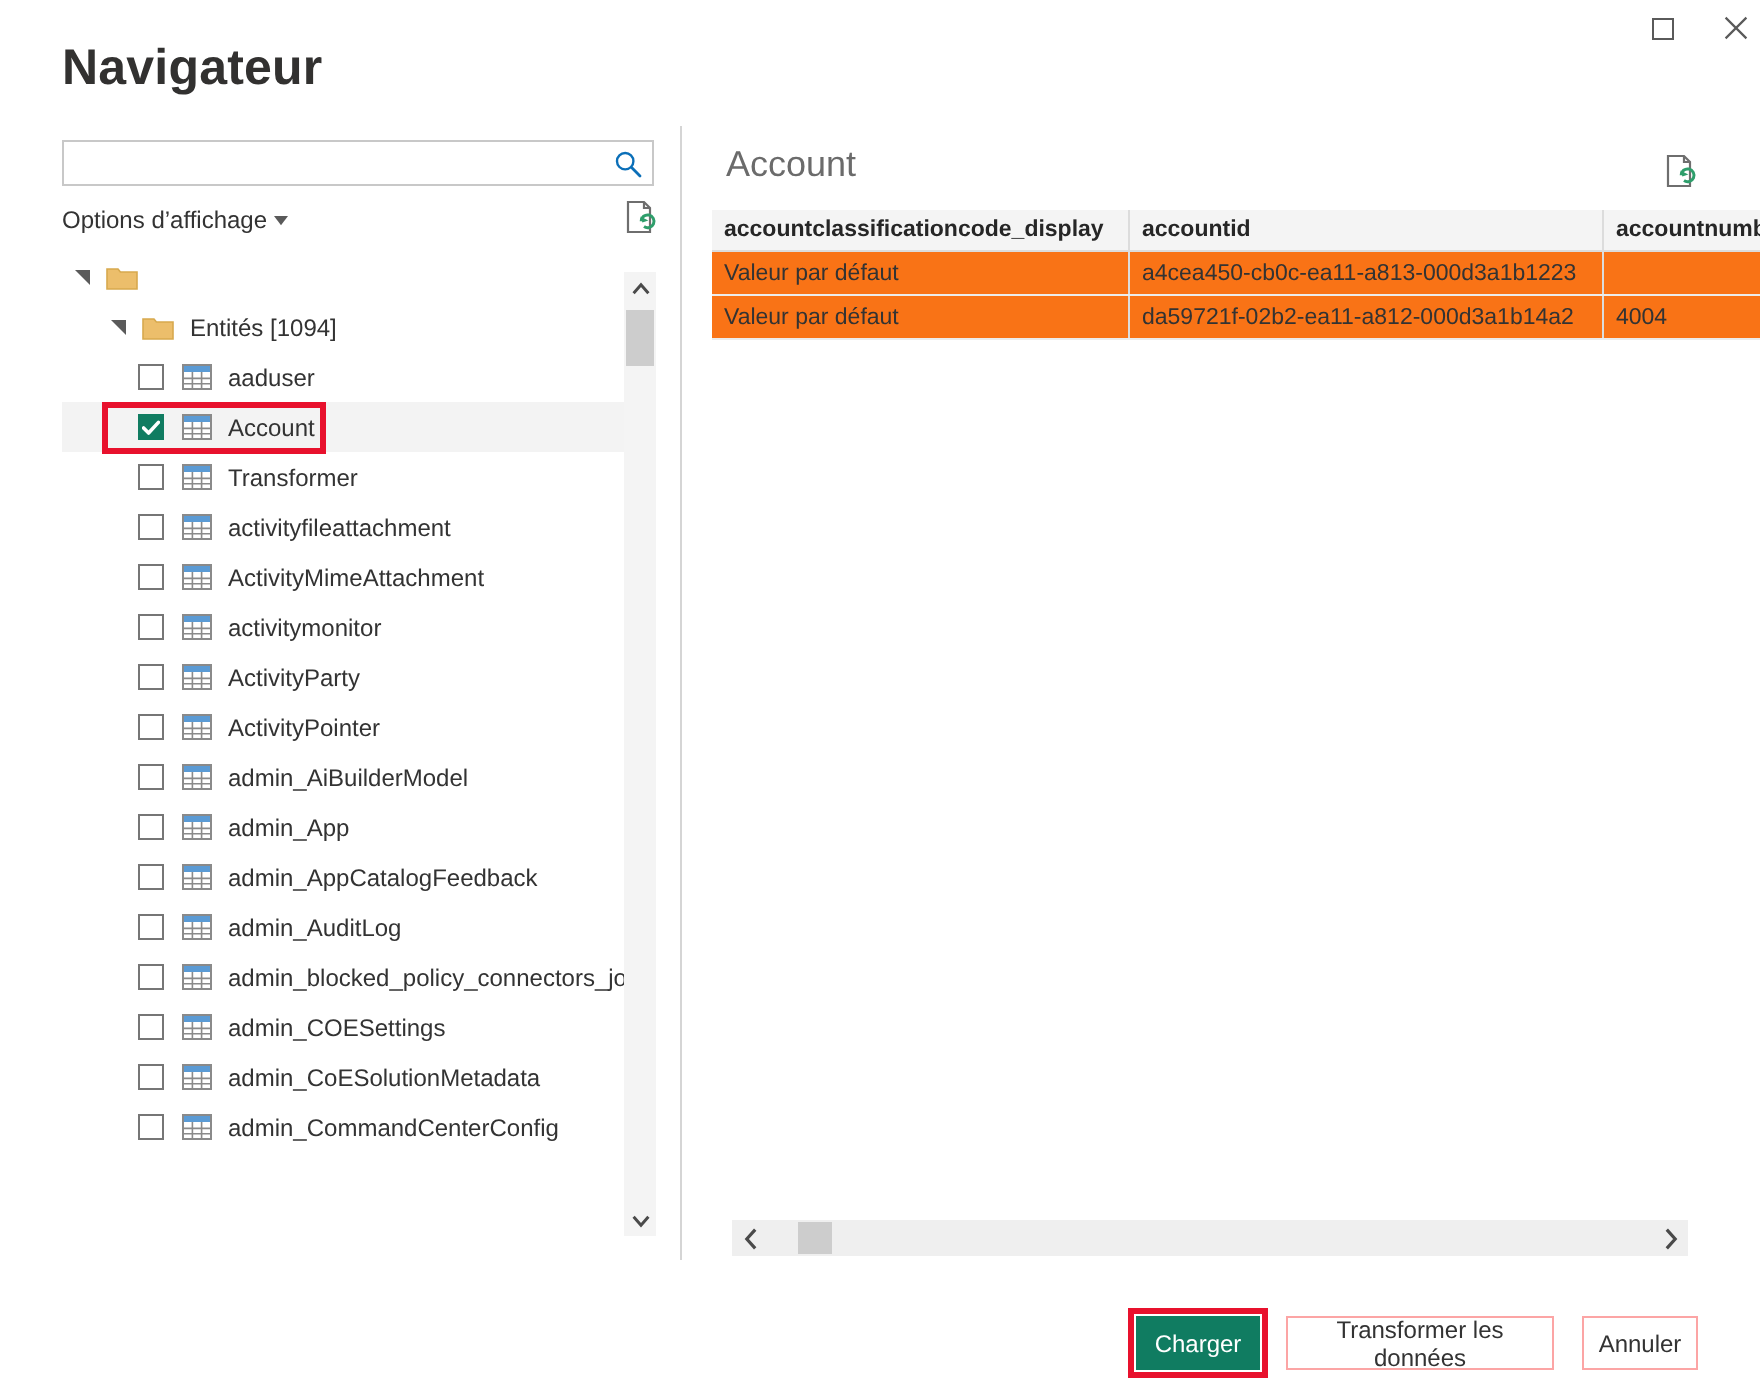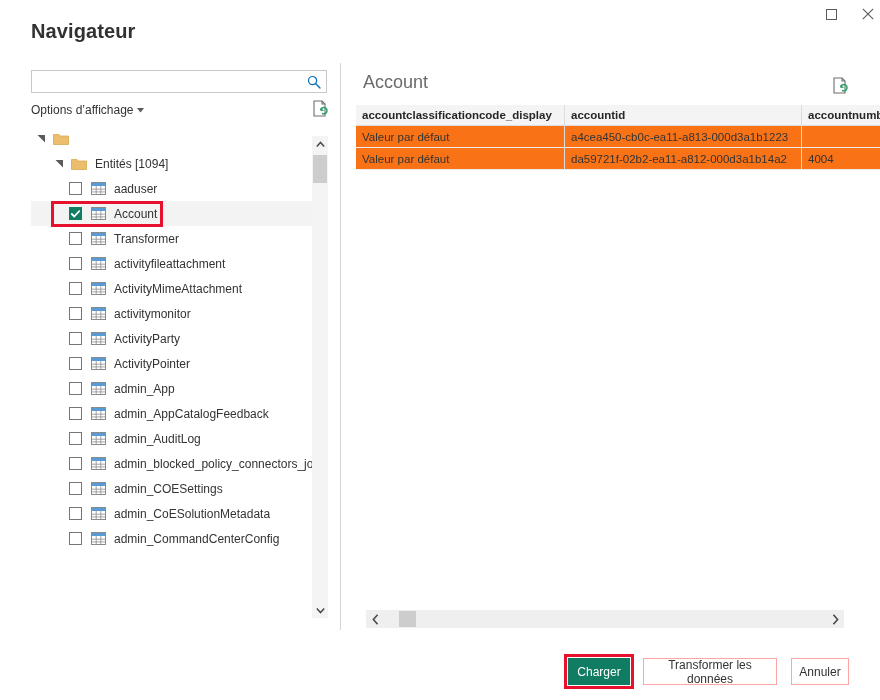--- a/index.html
+++ b/index.html
@@ -33,21 +33,21 @@
     cursor: default;
   }
   .win-btn svg { display:block; }
   #btn-maximize { left: 808px; }
   #btn-close { left: 845px; }
 
   
   #dialog-title {
     position: absolute;
     left: 31px; top: 20px;
-    font-size: 20px;
+    font-size: 25px;
     color: #323130;
     font-weight: bold;
     letter-spacing: .1px;
   }
 
   
   #search-box {
     position: absolute;
     left: 31px; top: 70px;
     width: 296px; height: 23px;
@@ -434,20 +434,29 @@
         <span class="tree-label">ActivityParty</span>
       </div>
       <div class="tree-row" style="padding-left: 38px;">
         <span class="cb"></span>
         <span class="table-icon" style="margin-left: 9px;"><svg width="15" height="13" viewBox="0 0 15 13">
             <rect x="0.5" y="0.5" width="14" height="12" fill="#ffffff" stroke="#8a8a8a" stroke-width="1"></rect>
             <rect x="1" y="1" width="13" height="3" fill="#5b9bd5"></rect>
             <path d="M5.2 4 L5.2 12.5 M9.8 4 L9.8 12.5 M1 7.2 L14 7.2 M1 9.9 L14 9.9" stroke="#8a8a8a" stroke-width="0.8"></path>
           </svg></span>
         <span class="tree-label">ActivityPointer</span>
+      </div>
+      <div class="tree-row" style="padding-left: 38px;">
+        <span class="cb"></span>
+        <span class="table-icon" style="margin-left: 9px;"><svg width="15" height="13" viewBox="0 0 15 13">
+            <rect x="0.5" y="0.5" width="14" height="12" fill="#ffffff" stroke="#8a8a8a" stroke-width="1"></rect>
+            <rect x="1" y="1" width="13" height="3" fill="#5b9bd5"></rect>
+            <path d="M5.2 4 L5.2 12.5 M9.8 4 L9.8 12.5 M1 7.2 L14 7.2 M1 9.9 L14 9.9" stroke="#8a8a8a" stroke-width="0.8"></path>
+          </svg></span>
+        <span class="tree-label">admin_AiBuilderModel</span>
       </div>
       <div class="tree-row" style="padding-left: 38px;">
         <span class="cb"></span>
         <span class="table-icon" style="margin-left: 9px;"><svg width="15" height="13" viewBox="0 0 15 13">
             <rect x="0.5" y="0.5" width="14" height="12" fill="#ffffff" stroke="#8a8a8a" stroke-width="1"></rect>
             <rect x="1" y="1" width="13" height="3" fill="#5b9bd5"></rect>
             <path d="M5.2 4 L5.2 12.5 M9.8 4 L9.8 12.5 M1 7.2 L14 7.2 M1 9.9 L14 9.9" stroke="#8a8a8a" stroke-width="0.8"></path>
           </svg></span>
         <span class="tree-label">admin_App</span>
       </div>

